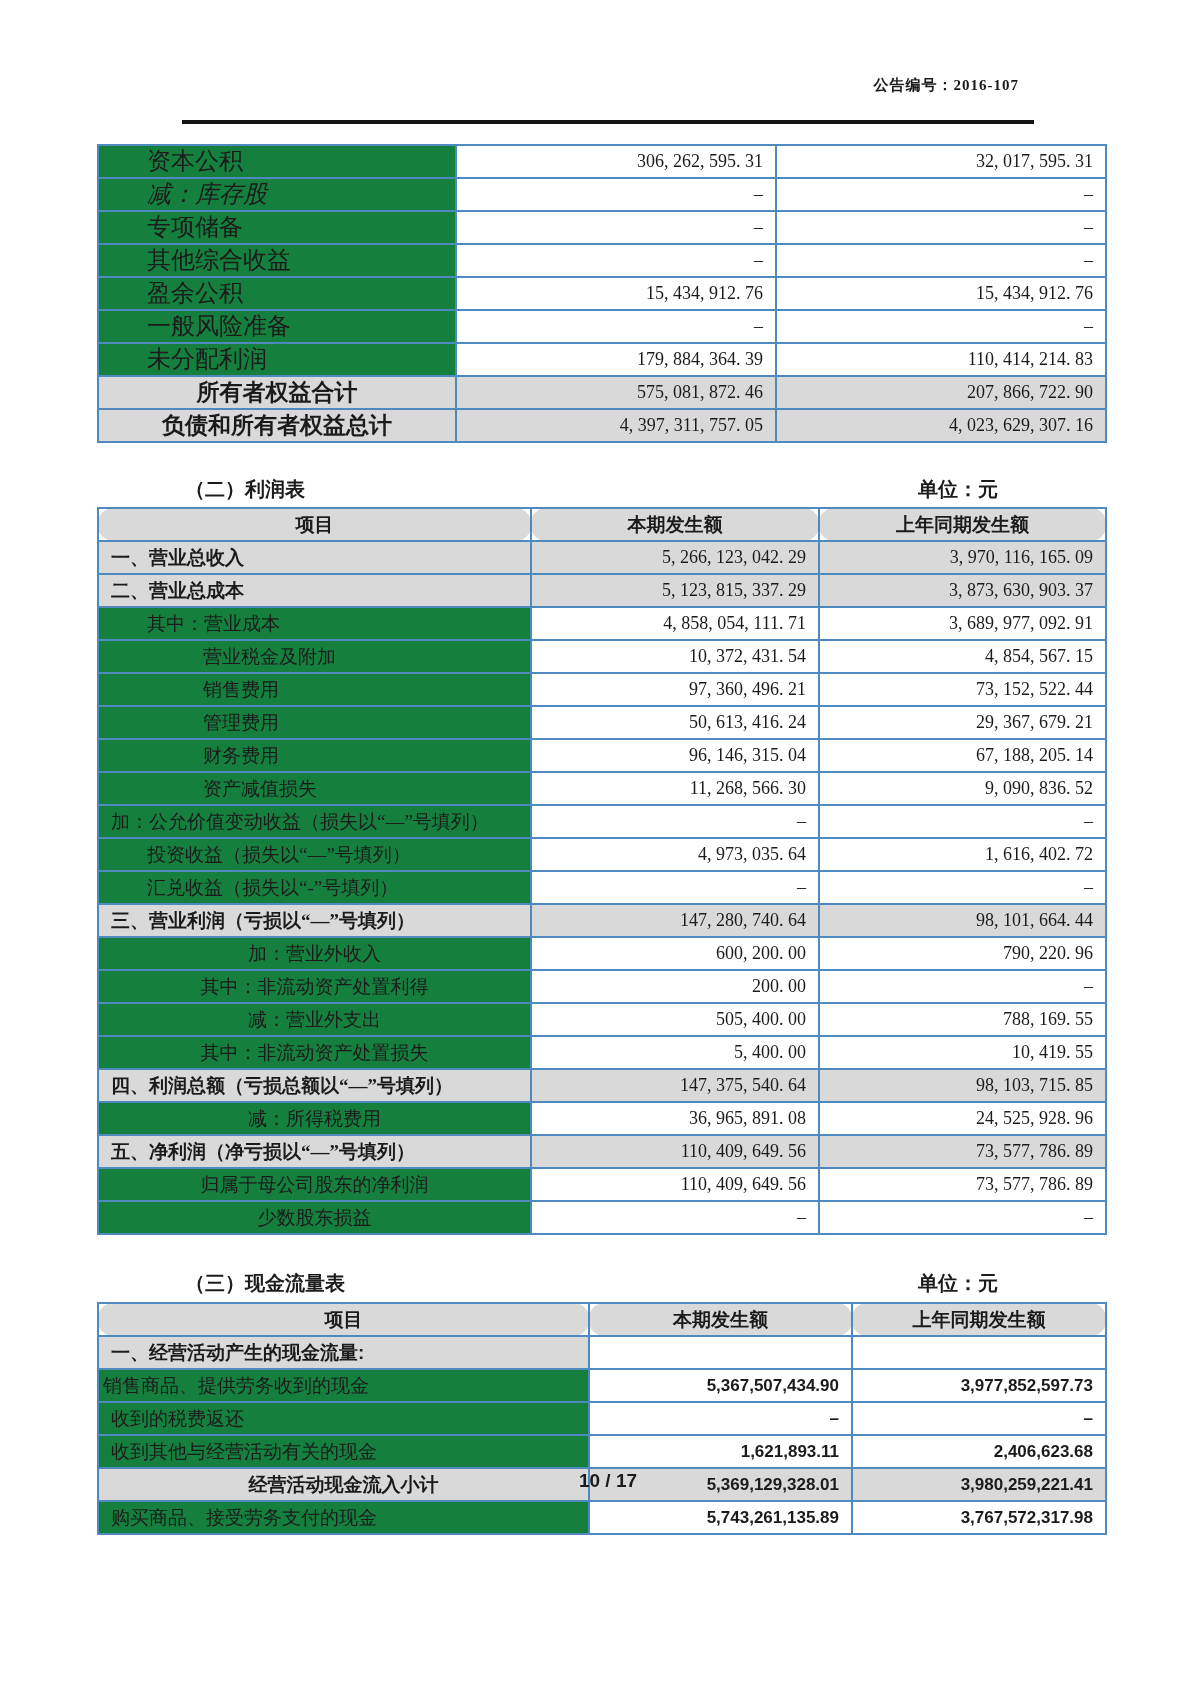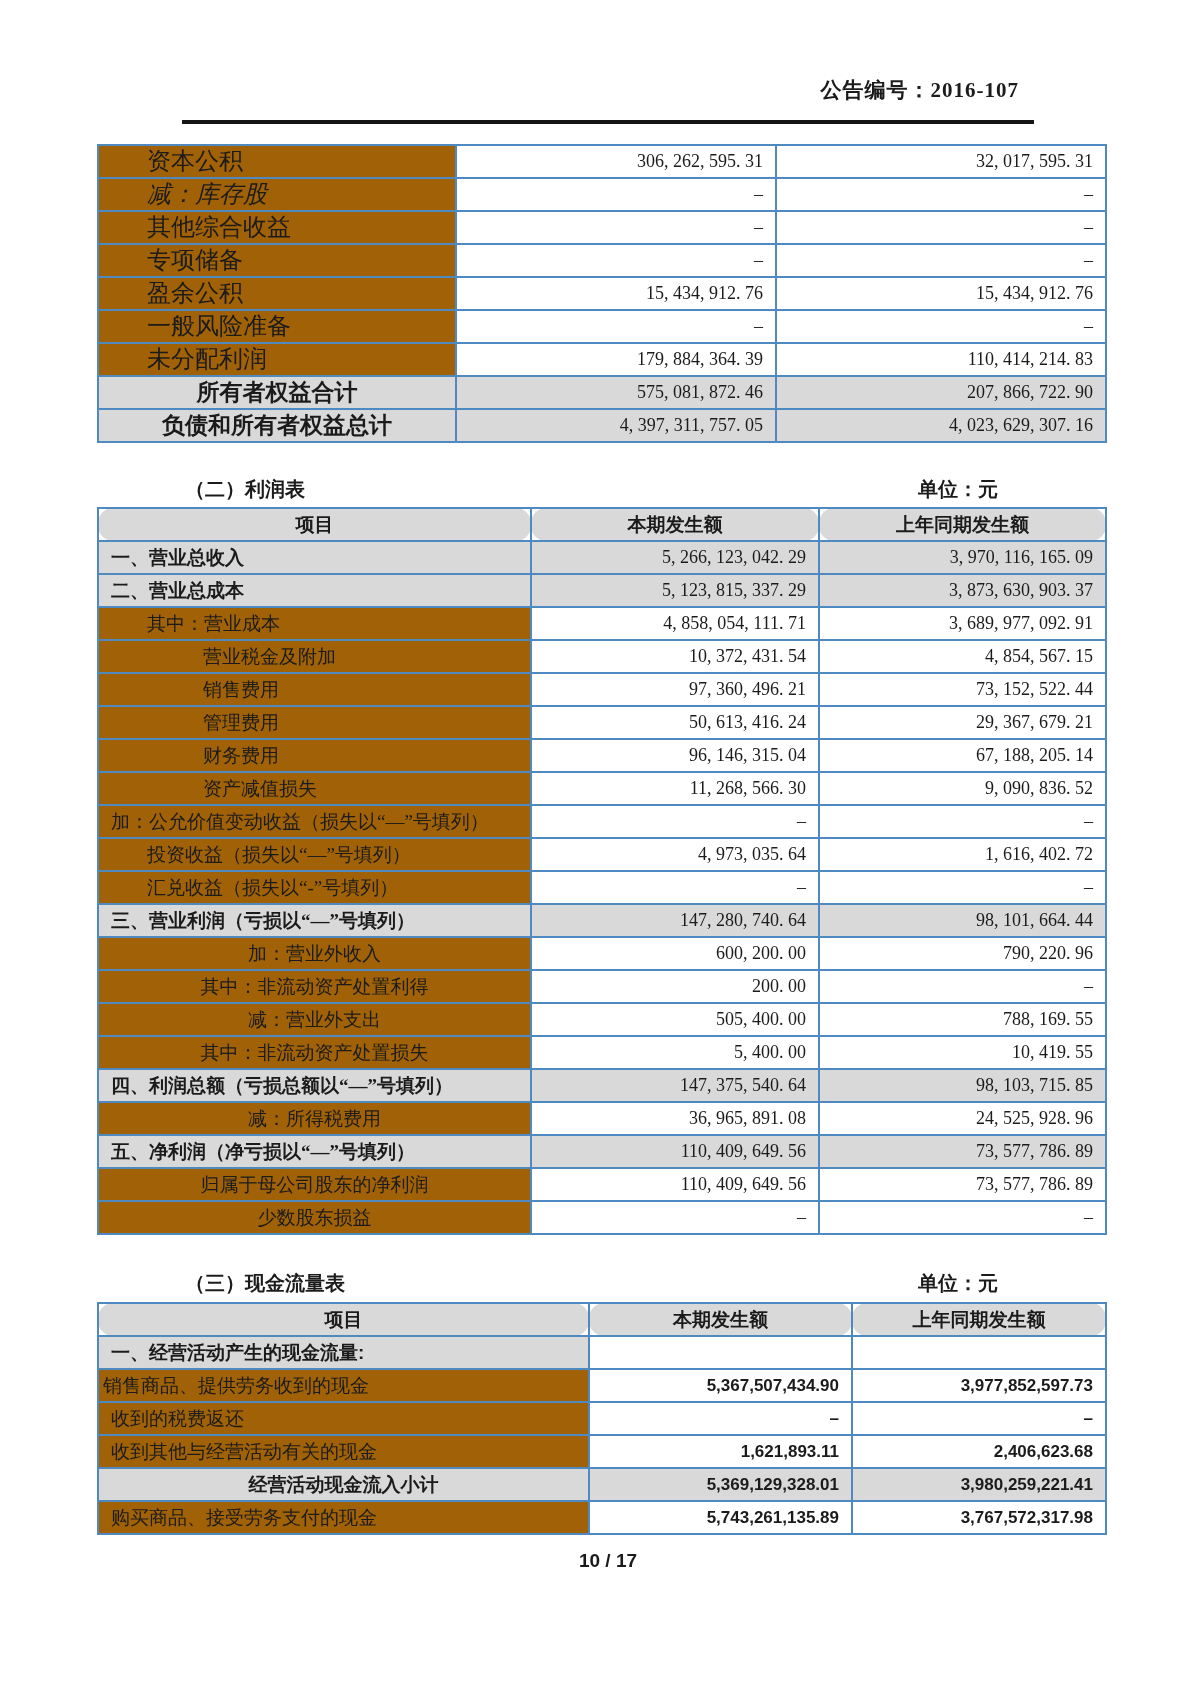--- a/index.html
+++ b/index.html
@@ -5,40 +5,40 @@
   html,body { margin:0; padding:0; background:#ffffff; }
   .page {
     position:relative; width:1200px; height:1697px; background:#ffffff;
     font-family:"Liberation Serif","DejaVu Serif",serif; color:#1b1b1b;
     overflow:hidden;
   }
   
   .doc-header {
     position:absolute; top:76px; left:97px; width:1008px;
     box-sizing:border-box; padding-right:86px;
-    text-align:right; font-size:21px; font-weight:700; letter-spacing:1px;
+    text-align:right; font-size:15px; font-weight:700; letter-spacing:1px;
   }
   .header-rule {
     position:absolute; top:120px; left:182px; width:852px; height:4px;
     background:#151515;
   }
   
   table.fin {
     position:absolute; left:97px; width:1008px;
     border-collapse:collapse; table-layout:fixed;
   }
   table.fin td, table.fin th {
     border:2px solid #4e89c0; height:31px; line-height:31px;
     padding:0 12px 0 12px; box-sizing:content-box;
     overflow:hidden; white-space:nowrap;
   }
   table.fin th {
     background:#d9d9d9; font-weight:700; text-align:center; font-size:19px;border-radius:15px;
   }
-  td.label { background:#a16207; text-align:left; font-size:19px; }
+  td.label { background:#15803d; text-align:left; font-size:19px; }
   td.num   { background:#ffffff; text-align:right; font-size:18px; }
   tr.section td, tr.total td, tr.subtotal td { background:#d9d9d9; }
   tr.section td.label { font-weight:700; }
   tr.total td.label, tr.subtotal td.label {
     text-align:center; font-weight:700; padding-left:12px;
   }
   td.label.center { text-align:center; padding-left:12px !important; }
 
   
   .tbl-balance { top:144px; }
@@ -54,21 +54,21 @@
   .tbl-cash tr.section td.num { background:#ffffff; }
 
   
   .sec-title { position:absolute; left:97px; width:1008px; height:26px; font-weight:700; font-size:20px; }
   .sec-title .ttl { position:absolute; left:88px; top:0; }
   .sec-title .unit { position:absolute; left:821px; top:0; }
   .title-income { top:476px; }
   .title-cash { top:1270px; }
 
   .page-footer {
-    position:absolute; top:1550px; left:0; width:1200px; text-align:center;
+    position:absolute; top:1470px; left:0; width:1200px; text-align:center;
     font-family:"Liberation Sans","DejaVu Sans",sans-serif;
     font-size:19px; font-weight:700; text-indent:16px;
   }
 </style>
 </head>
 <body>
 
 <div class="page">
 
   <div class="doc-header">公告编号：2016-107</div>
@@ -85,26 +85,26 @@
           <td class="label" style="padding-left: 48px;">资本公积</td>
           <td class="num">306, 262, 595. 31</td>
           <td class="num">32, 017, 595. 31</td>
         </tr>
         <tr class="item">
           <td class="label" style="padding-left: 48px; font-style: italic;">减：库存股</td>
           <td class="num">–</td>
           <td class="num">–</td>
         </tr>
         <tr class="item">
+          <td class="label" style="padding-left: 48px;">专项储备</td>
+          <td class="num">–</td>
+          <td class="num">–</td>
+        </tr>
+        <tr class="item">
           <td class="label" style="padding-left: 48px;">其他综合收益</td>
-          <td class="num">–</td>
-          <td class="num">–</td>
-        </tr>
-        <tr class="item">
-          <td class="label" style="padding-left: 48px;">专项储备</td>
           <td class="num">–</td>
           <td class="num">–</td>
         </tr>
         <tr class="item">
           <td class="label" style="padding-left: 48px;">盈余公积</td>
           <td class="num">15, 434, 912. 76</td>
           <td class="num">15, 434, 912. 76</td>
         </tr>
         <tr class="item">
           <td class="label" style="padding-left: 48px;">一般风险准备</td>

